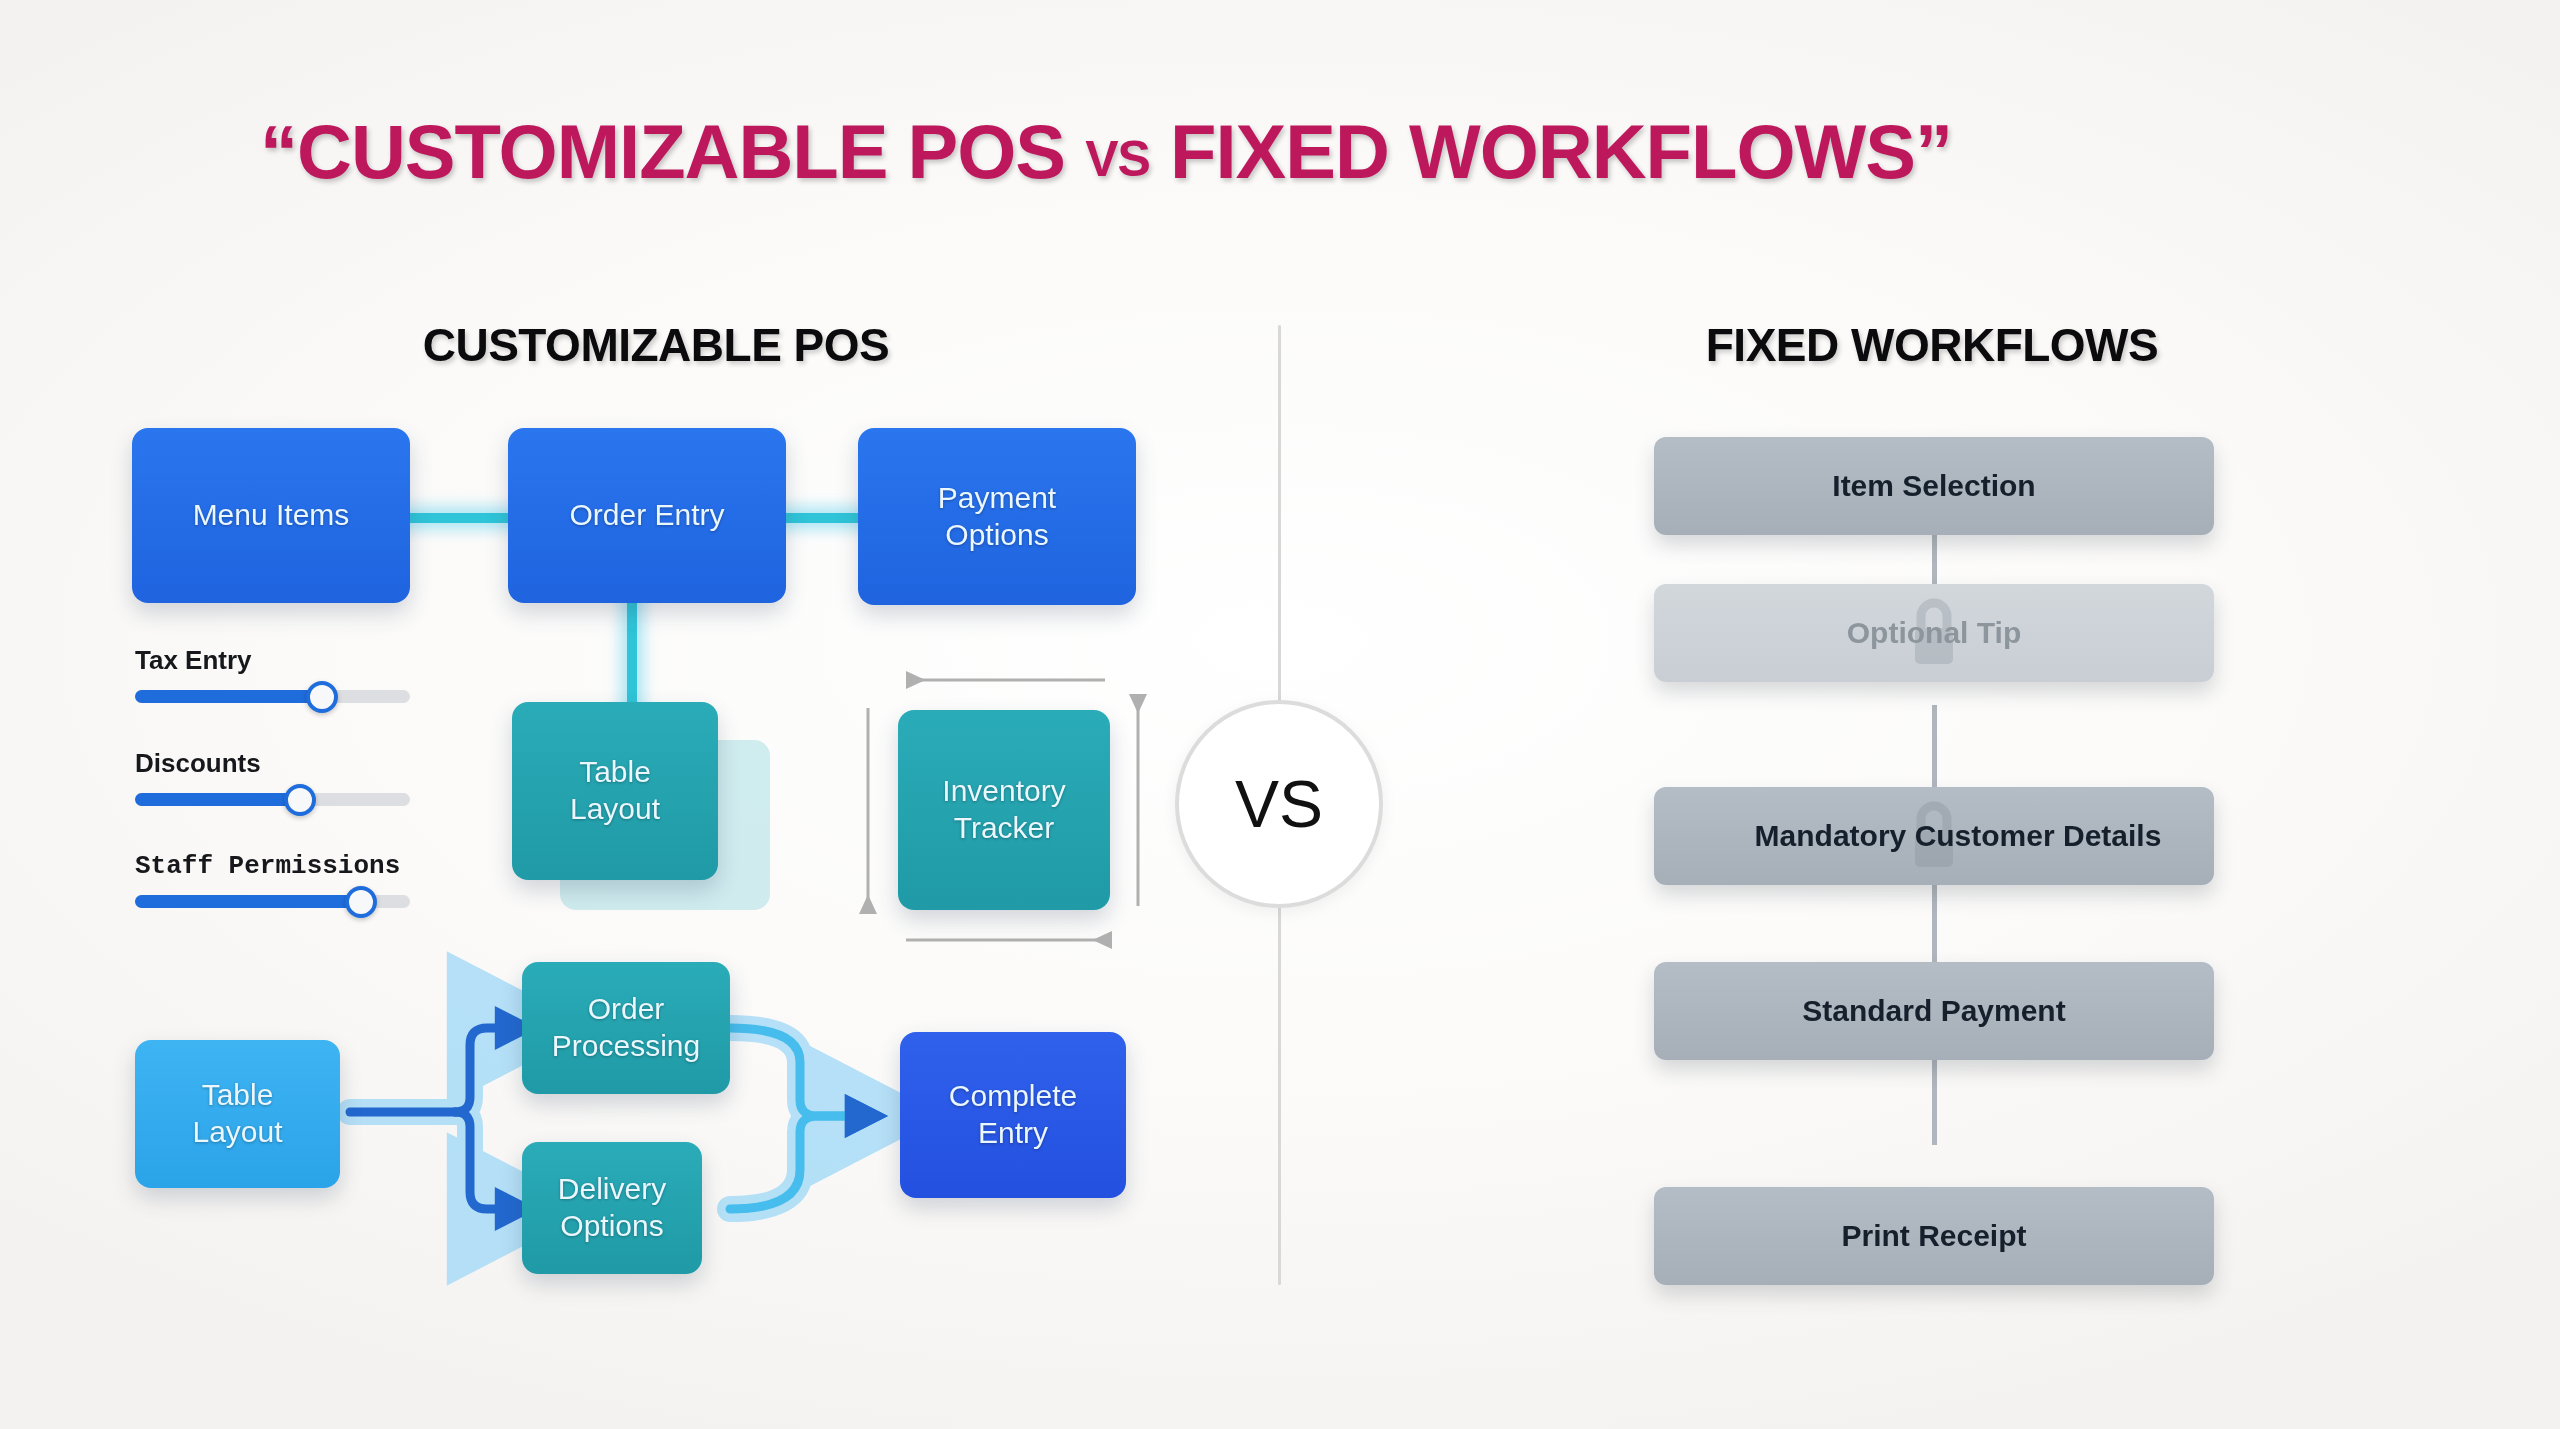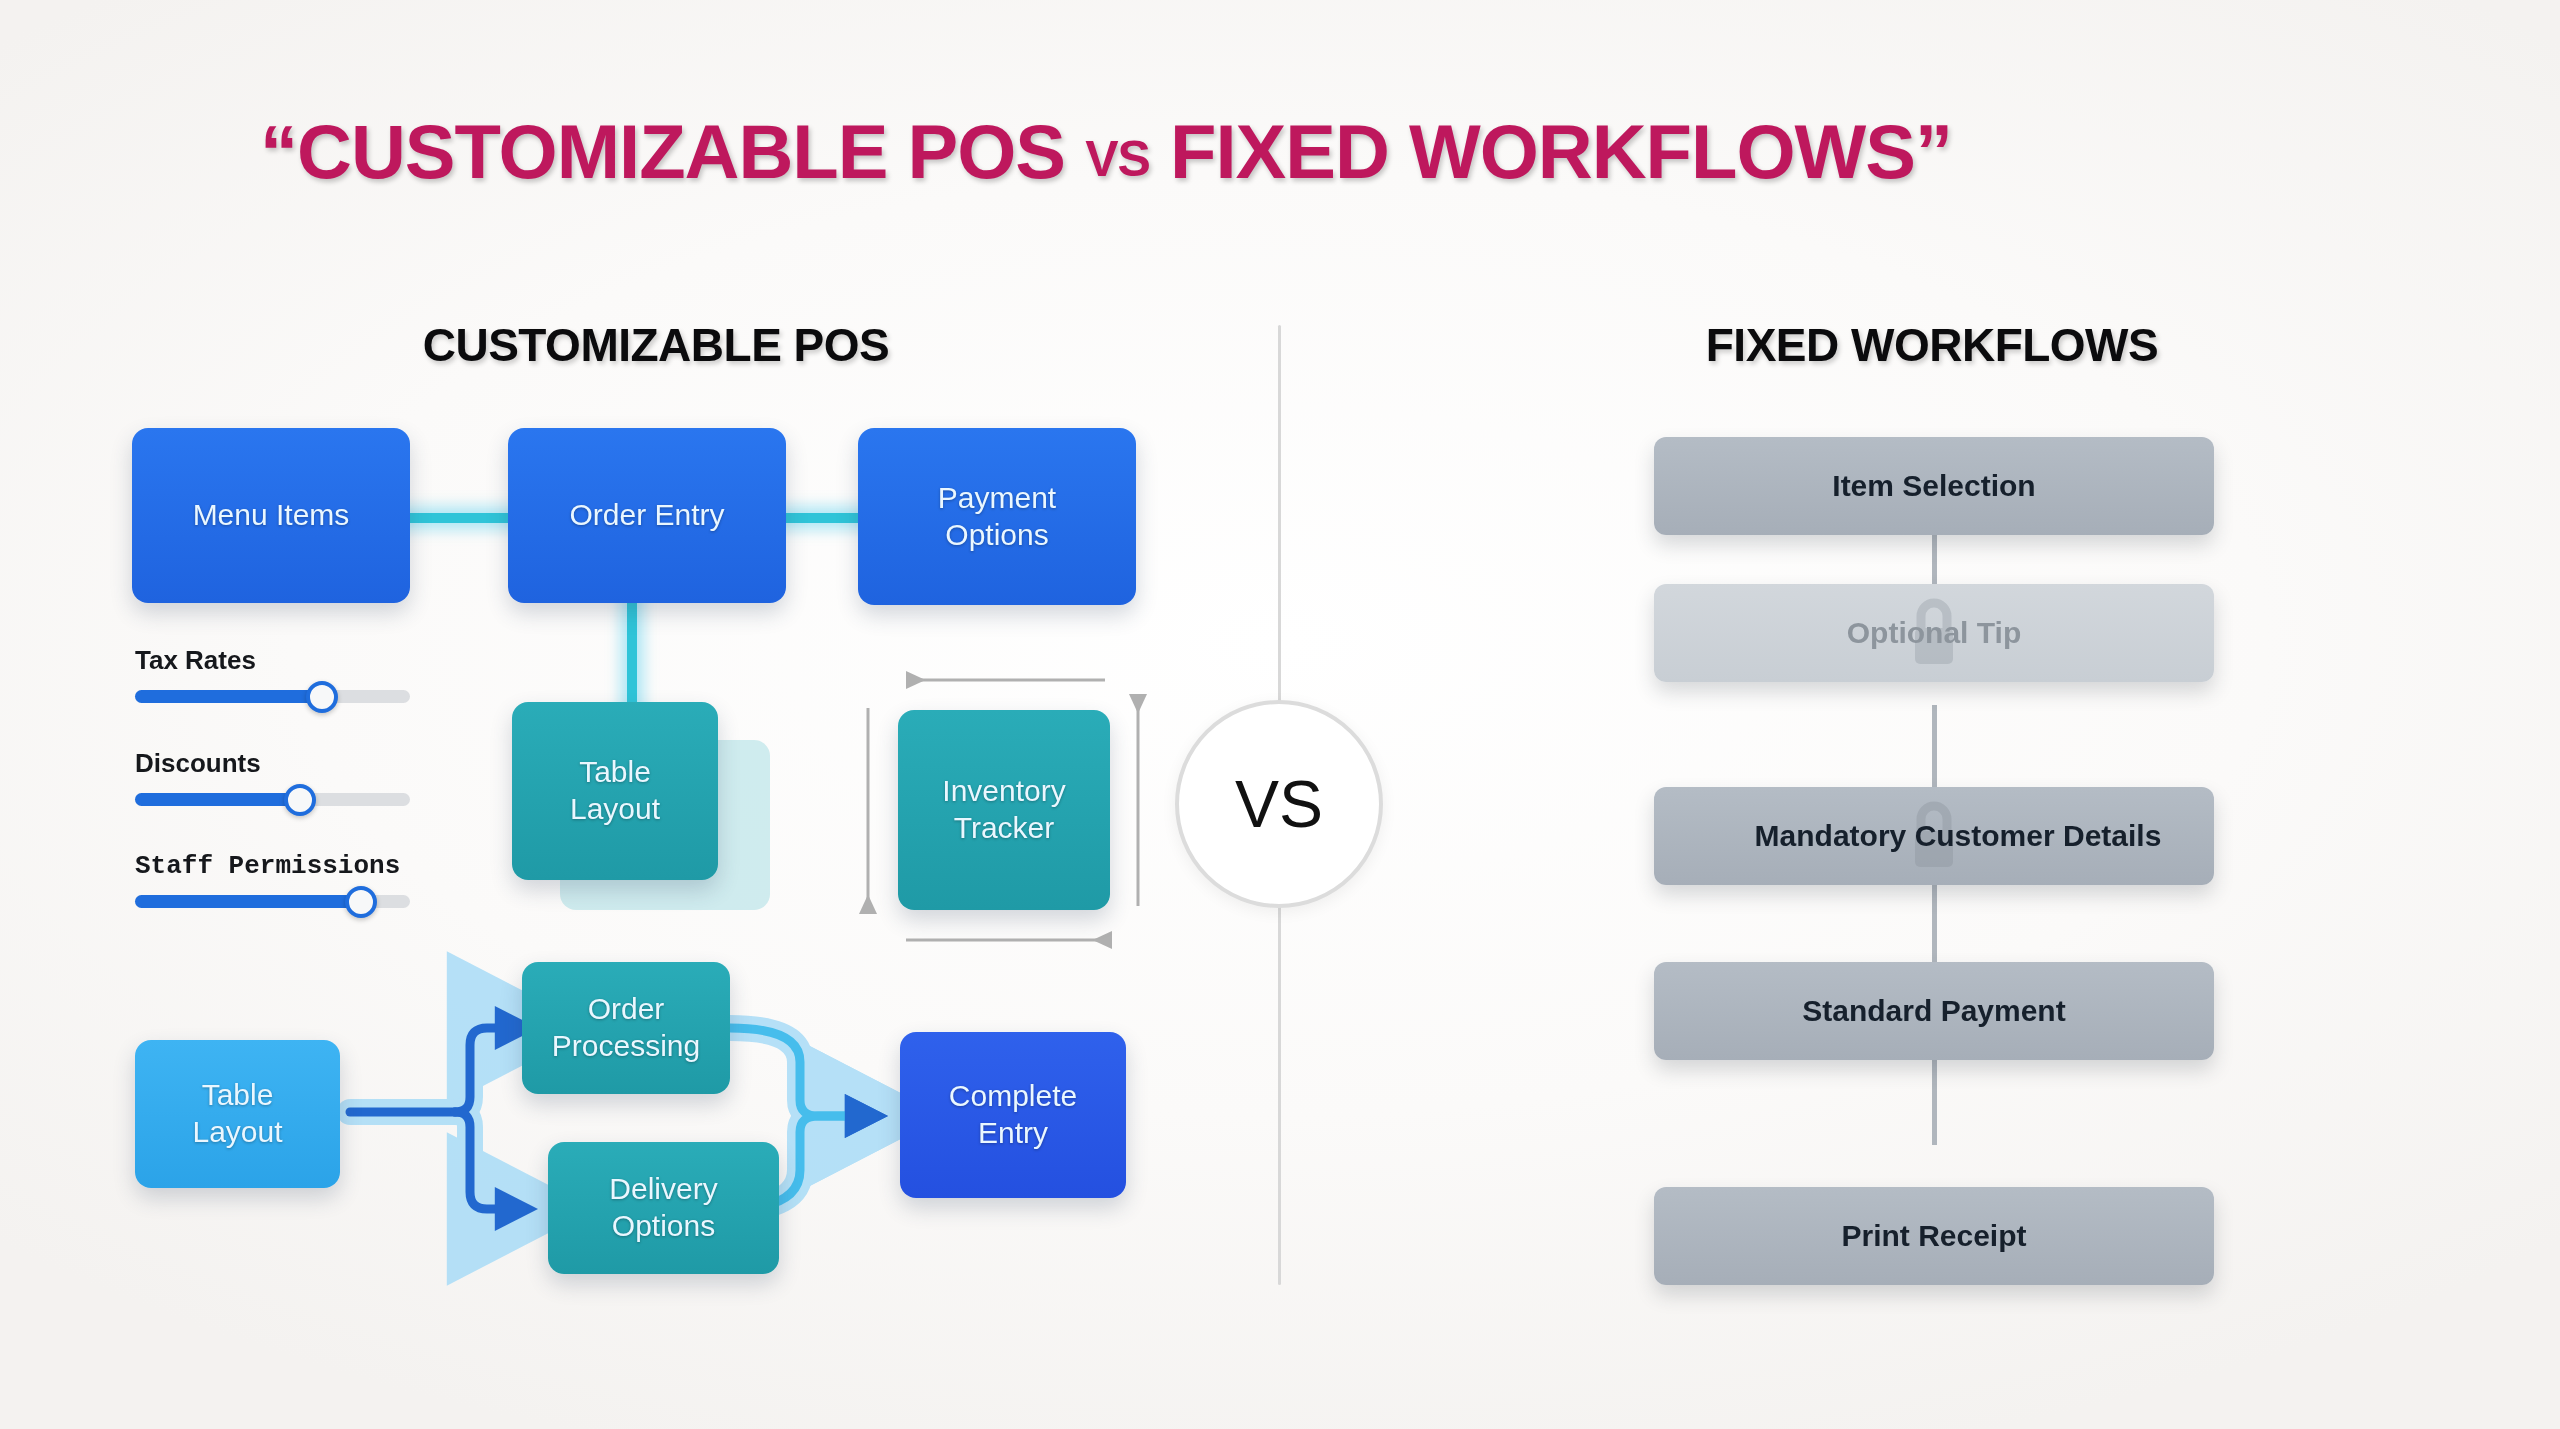--- a/index.html
+++ b/index.html
@@ -223,21 +223,21 @@
 </div>
 
 <div class="node blue" style="left:858px; top:428px; width:278px; height:177px;">
   <span>
     <span>Payment</span><br>
     <span>Options</span>
   </span>
 </div>
 
 <div class="slider-group" style="left:135px; top:645px;">
-  <div class="slider-label">Tax Rates</div>
+  <div class="slider-label">Tax Entry</div>
   <div class="slider-track">
     <div class="slider-fill" id="fill-0" style="width: 68%;"></div>
     <div class="slider-knob" id="knob-0" style="left: 68%;"></div>
   </div>
 </div>
 
 <div class="slider-group" style="left:135px; top:748px;">
   <div class="slider-label">Discounts</div>
   <div class="slider-track">
     <div class="slider-fill" id="fill-1" style="width: 60%;"></div>
@@ -341,21 +341,21 @@
   </span>
 </div>
 
 <div class="node teal" style="left:522px; top:962px; width:208px; height:132px;">
   <span>
     <span>Order</span><br>
     <span>Processing</span>
   </span>
 </div>
 
-<div class="node teal" style="left:548px; top:1142px; width:231px; height:132px;">
+<div class="node teal" style="left:522px; top:1142px; width:180px; height:132px;">
   <span>
     <span>Delivery</span><br>
     <span>Options</span>
   </span>
 </div>
 
 <div class="node blue-deep" style="left:900px; top:1032px; width:226px; height:166px;">
   <span>
     <span>Complete</span><br>
     <span>Entry</span>

